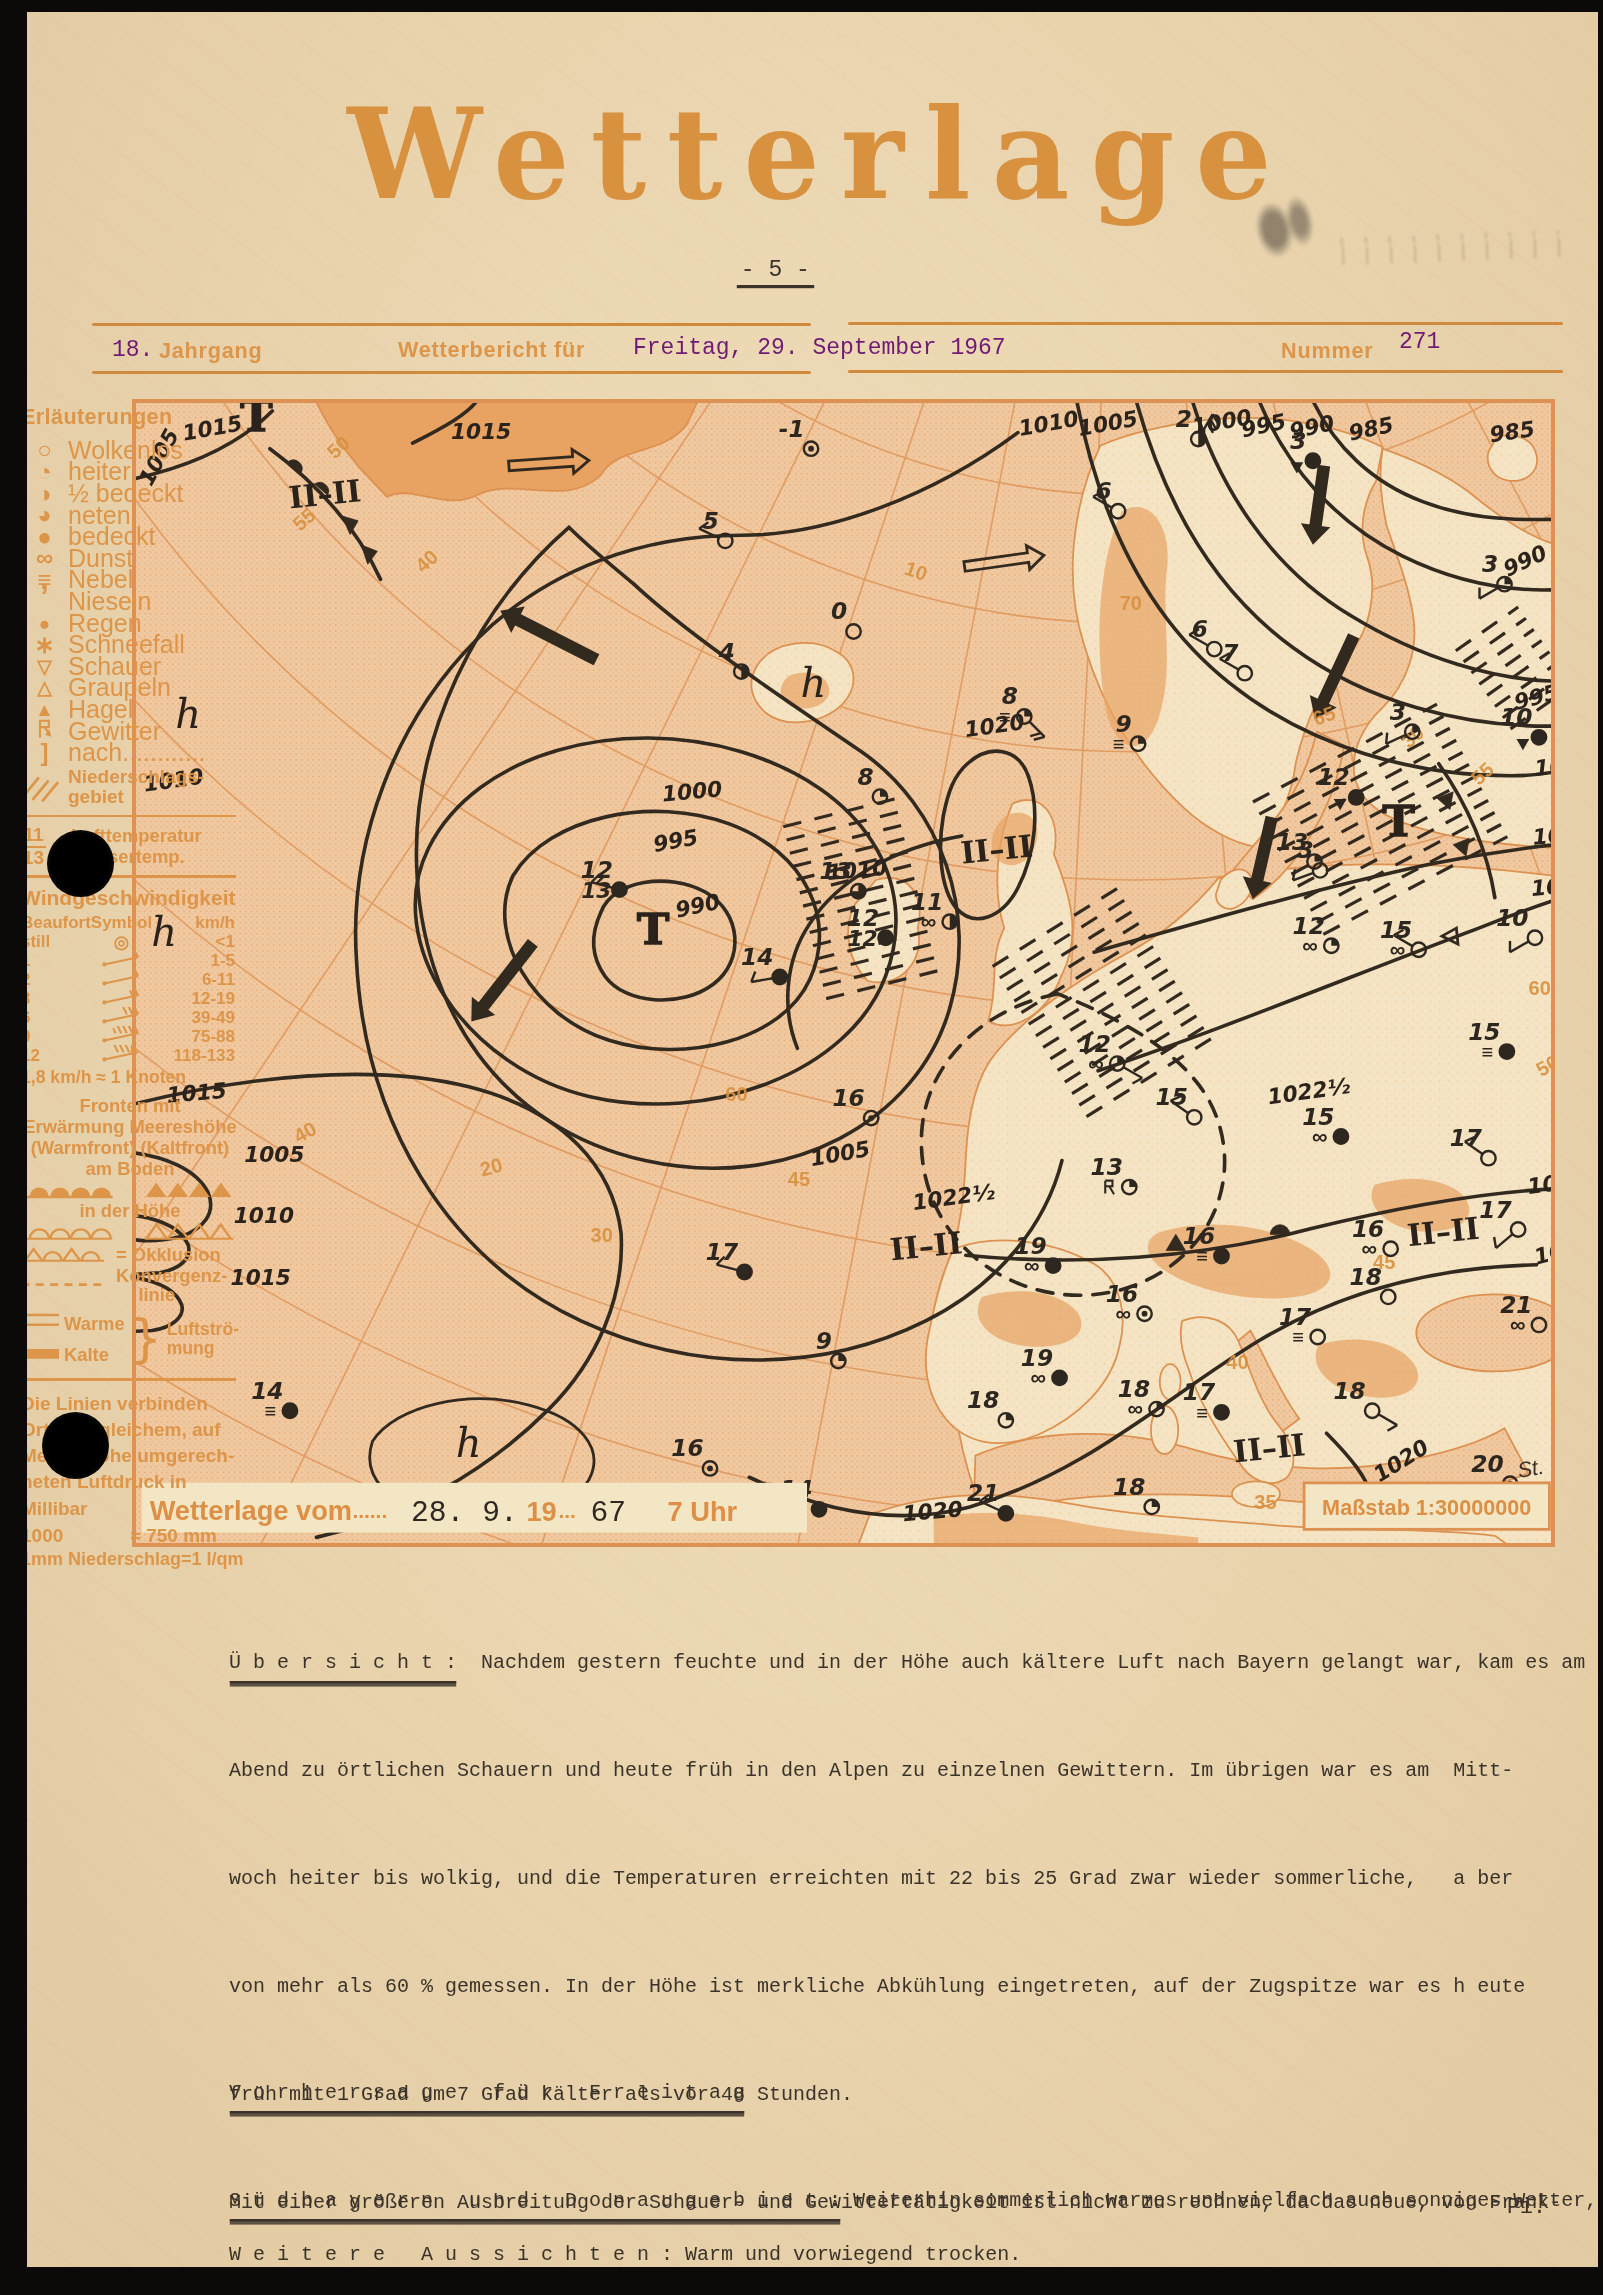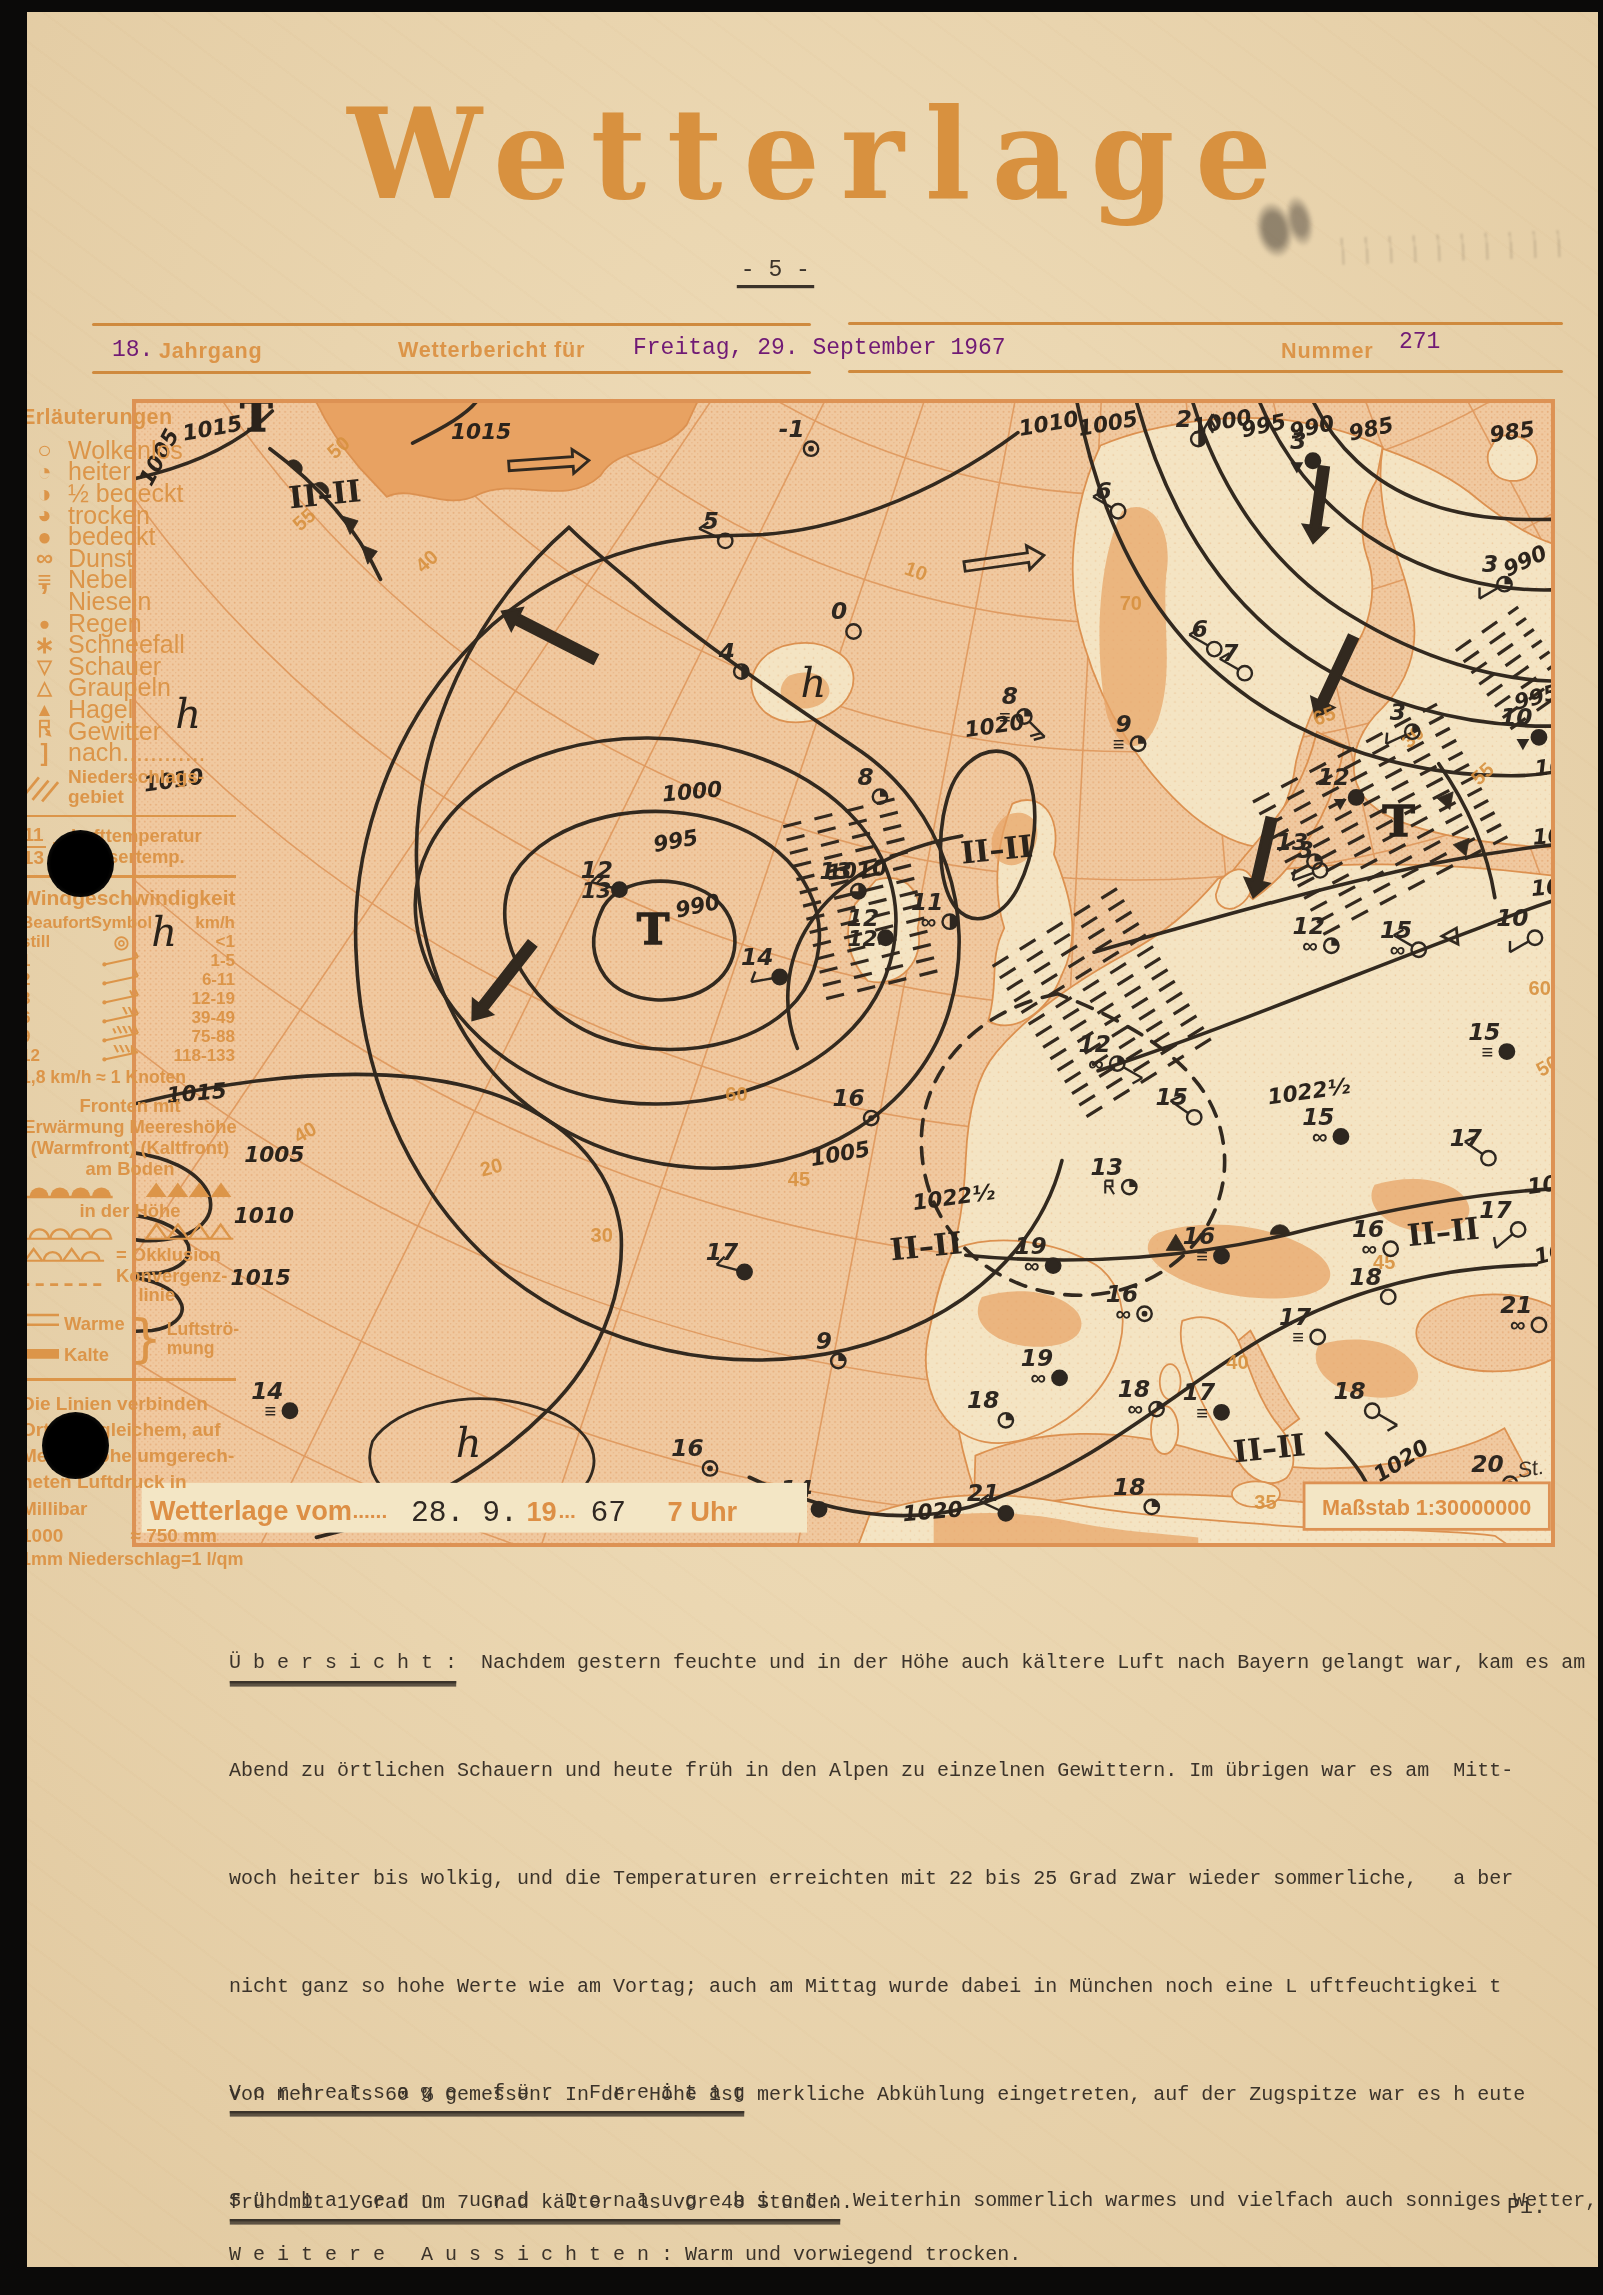--- a/index.html
+++ b/index.html
@@ -109,21 +109,21 @@
       <div class="lg-row">
         <span class="lg-sym big">◔</span>
         <span class="lg-lab">heiter</span>
       </div>
       <div class="lg-row">
         <span class="lg-sym big">◑</span>
         <span class="lg-lab">½ bedeckt</span>
       </div>
       <div class="lg-row">
         <span class="lg-sym big">◕</span>
-        <span class="lg-lab">trocken</span>
+        <span class="lg-lab">neten</span>
       </div>
       <div class="lg-row">
         <span class="lg-sym big">●</span>
         <span class="lg-lab">bedeckt</span>
       </div>
       <div class="lg-row">
         <span class="lg-sym big">∞</span>
         <span class="lg-lab">Dunst</span>
       </div>
       <div class="lg-row">
@@ -940,21 +940,20 @@
       <text x="1730" y="1346" font-size="27" font-style="italic" fill="#3a3025" transform="rotate(-10 1730 1346)">St.</text>
 
       <rect x="2.5" y="2.5" width="1770" height="1427" fill="none" stroke="#dd9254" stroke-width="5"></rect>
     </svg>
   </div>
 
   <div class="copy" style="top:1573px;">
     <div><span class="ul">Ü b e r s i c h t :</span><span>  Nachdem gestern feuchte und in der Höhe auch kältere Luft nach Bayern gelangt war, kam es am</span></div>
     <div>Abend zu örtlichen Schauern und heute früh in den Alpen zu einzelnen Gewittern. Im übrigen war es am  Mitt-</div>
     <div>woch heiter bis wolkig, und die Temperaturen erreichten mit 22 bis 25 Grad zwar wieder sommerliche,   a ber</div>
-    <div>nicht ganz so hohe Werte wie am Vortag; auch am Mittag wurde dabei in München noch eine L uftfeuchtigkei t</div>
     <div>von mehr als 60 % gemessen. In der Höhe ist merkliche Abkühlung eingetreten, auf der Zugspitze war es h eute</div>
     <div>früh mit 1 Grad um 7 Grad kälter als vor 48 Stunden.</div>
     <div>Mit einer größeren Ausbreitung der Schauer- und Gewittertätigkeit ist nicht zu rechnen, da das neue, von Frank-</div>
     
     
     
     
   </div>
 
   <div class="copy" style="top:2003px;">

